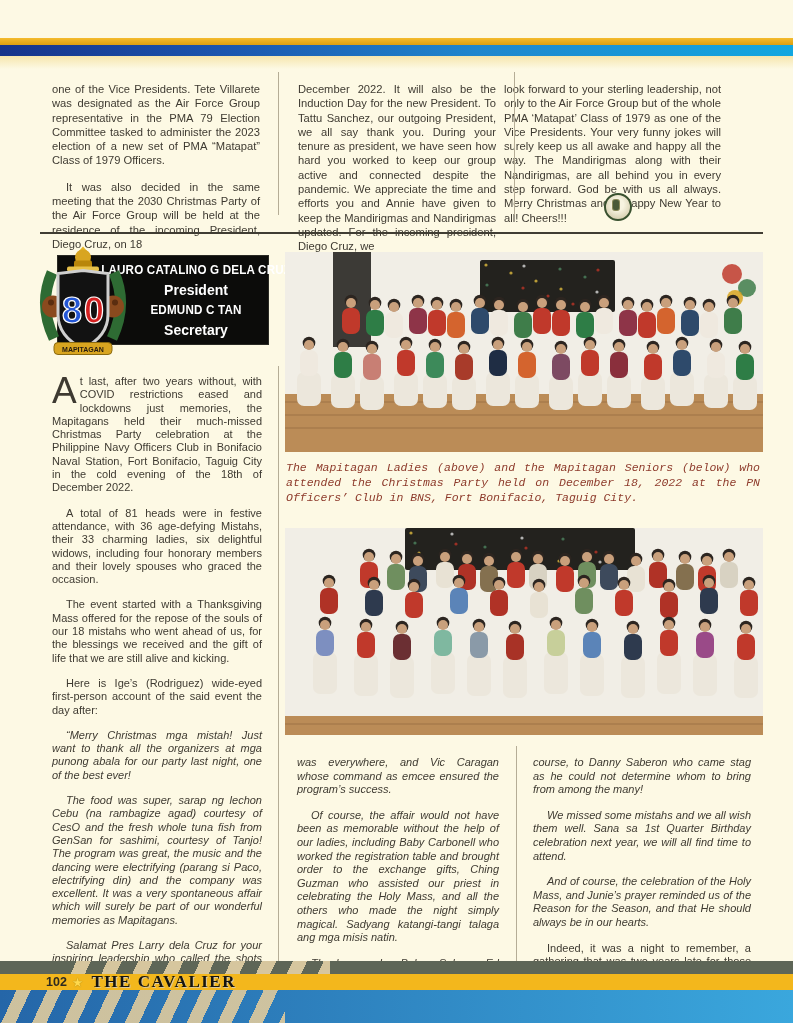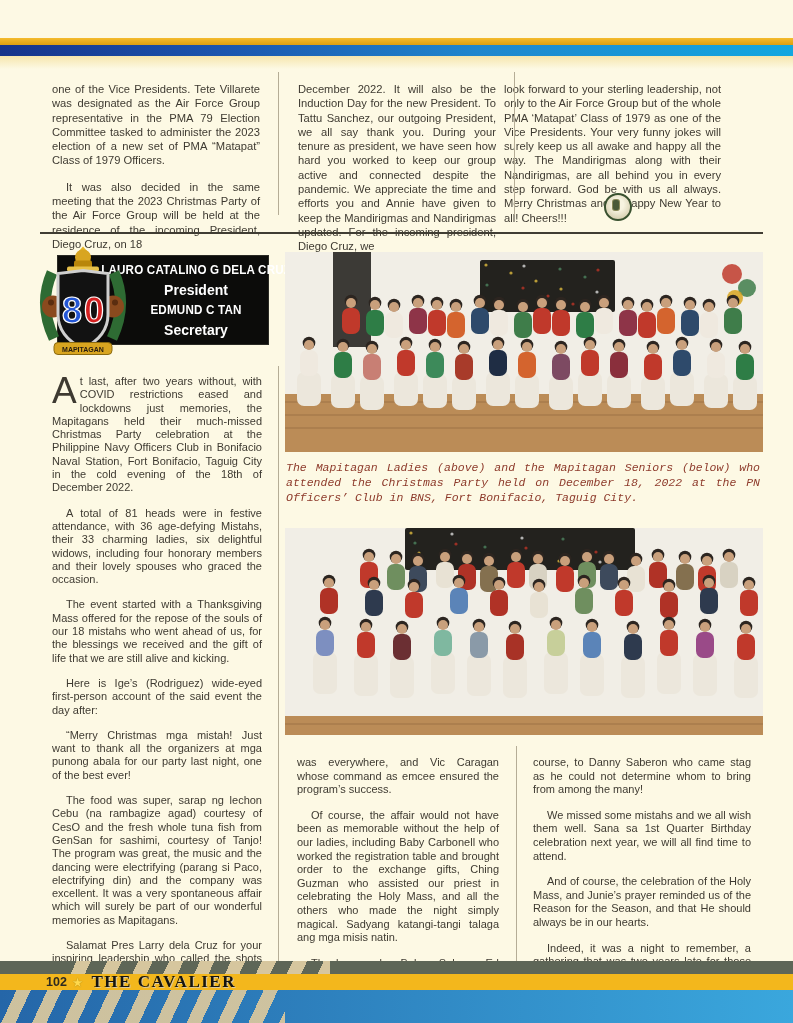--- a/index.html
+++ b/index.html
@@ -14,21 +14,21 @@
   .s-gold{left:0;top:38px;width:793px;height:7px;background:linear-gradient(#f4bb2e,#dd9f10);}
   .s-blue{left:0;top:45px;width:793px;height:11px;background:linear-gradient(90deg,#16338a 0%,#1b55ae 28%,#1f86cd 60%,#12a7e0 100%);}
   .s-fade{left:0;top:56px;width:793px;height:13px;background:linear-gradient(#f6e6ad,#fdf9e4);}
   
   .tcol{font-size:11.2px;line-height:14.3px;text-align:justify;}
   .tc1{left:40px;top:70px;width:232px;}
   .tc2{left:286px;top:70px;width:222px;}
   .tc3{left:492px;top:70px;width:241px;}
   .para{margin:12px;text-indent:14px;}
   .para.noind{text-indent:0;}
-  .para.it{}
+  .para.it{font-style:italic;}
   .dropcap{float:left;font-size:37px;line-height:27px;padding:2px 3px 0 0;font-weight:400;}
   .rule-v{width:1px;background:#b5ad96;}
   .rv1{left:278px;top:72px;height:143px;}
   .rv2{left:514px;top:72px;height:143px;}
   .rv3{left:278px;top:366px;height:596px;}
   .rv4{left:516px;top:746px;height:216px;}
   .hrule{left:40px;top:232px;width:723px;height:2px;background:#403d33;}
   
   .seal{left:604px;top:193px;width:24px;height:24px;border-radius:50%;
     border:2px solid #39512f;background:radial-gradient(circle at 50% 40%,#f7f3e0 30%,#d9d2b4 75%,#b8b08e);}
@@ -66,21 +66,21 @@
 </style>
 </head>
 <body>
 
 <div class="abs s-gold"></div>
 <div class="abs s-blue"></div>
 <div class="abs s-fade"></div>
 
 <div class="abs tcol tc1">
     <p class="para noind">one of the Vice Presidents. Tete Villarete was designated as the Air Force Group representative in the PMA 79 Election Committee tasked to administer the 2023 election of a new set of PMA “Matapat” Class of 1979 Officers.</p>
-    <p class="para">It was also decided in the same meeting that the 2023 Christmas Party of the Air Force Group will be held at the residence of the incoming President, Diego Cruz, on 18</p>
+    <p class="para">It was also decided in the same meeting that the 2030 Christmas Party of the Air Force Group will be held at the residence of the incoming President, Diego Cruz, on 18</p>
   </div>
 <div class="abs tcol tc2">
     <p class="para noind">December 2022. It will also be the Induction Day for the new President. To Tattu Sanchez, our outgoing President, we all say thank you. During your tenure as president, we have seen how hard you worked to keep our group active and connected despite the pandemic. We appreciate the time and efforts you and Annie have given to keep the Mandirigmas and Nandirigmas updated. For the incoming president, Diego Cruz, we</p>
   </div>
 <div class="abs tcol tc3">
     <p class="para noind">look forward to your sterling leadership, not only to the Air Force Group but of the whole PMA ‘Matapat’ Class of 1979 as one of the Vice Presidents. Your very funny jokes will surely keep us all awake and happy all the way. The Mandirigmas along with their Nandirigmas, are all behind you in every step forward. God be with us all always. Merry Christmas and a Happy New Year to all! Cheers!!!</p>
   </div>
 <div class="abs rule-v rv1"></div>
 <div class="abs rule-v rv2"></div>
 <div class="abs seal"></div>

